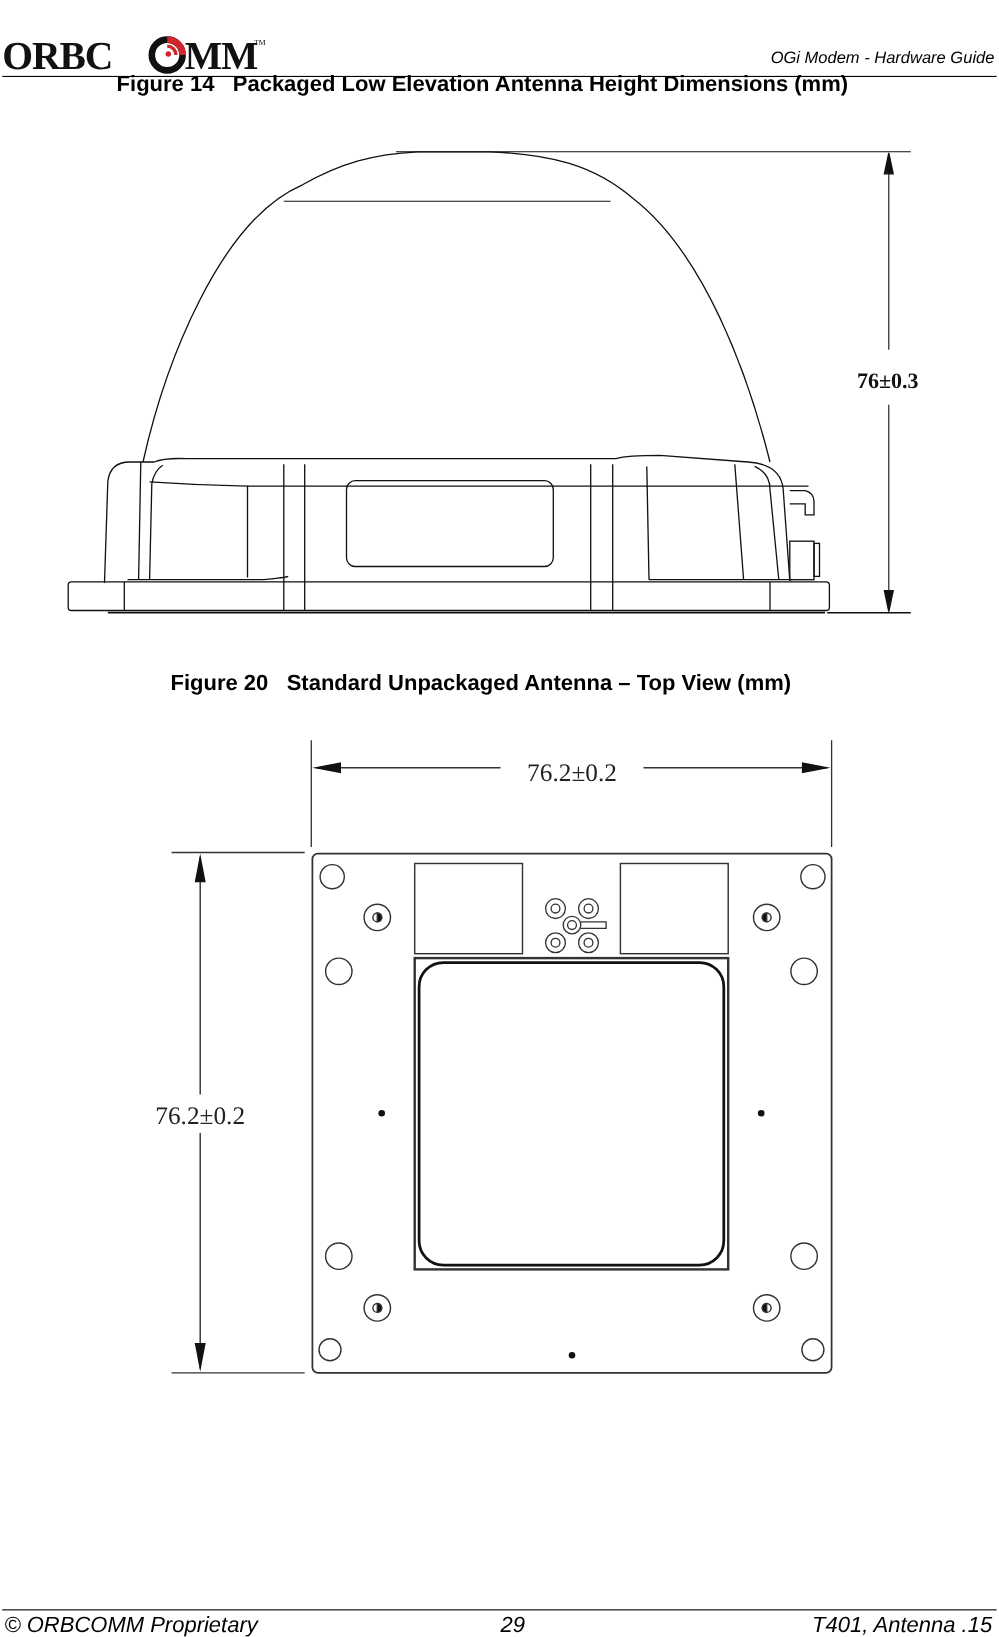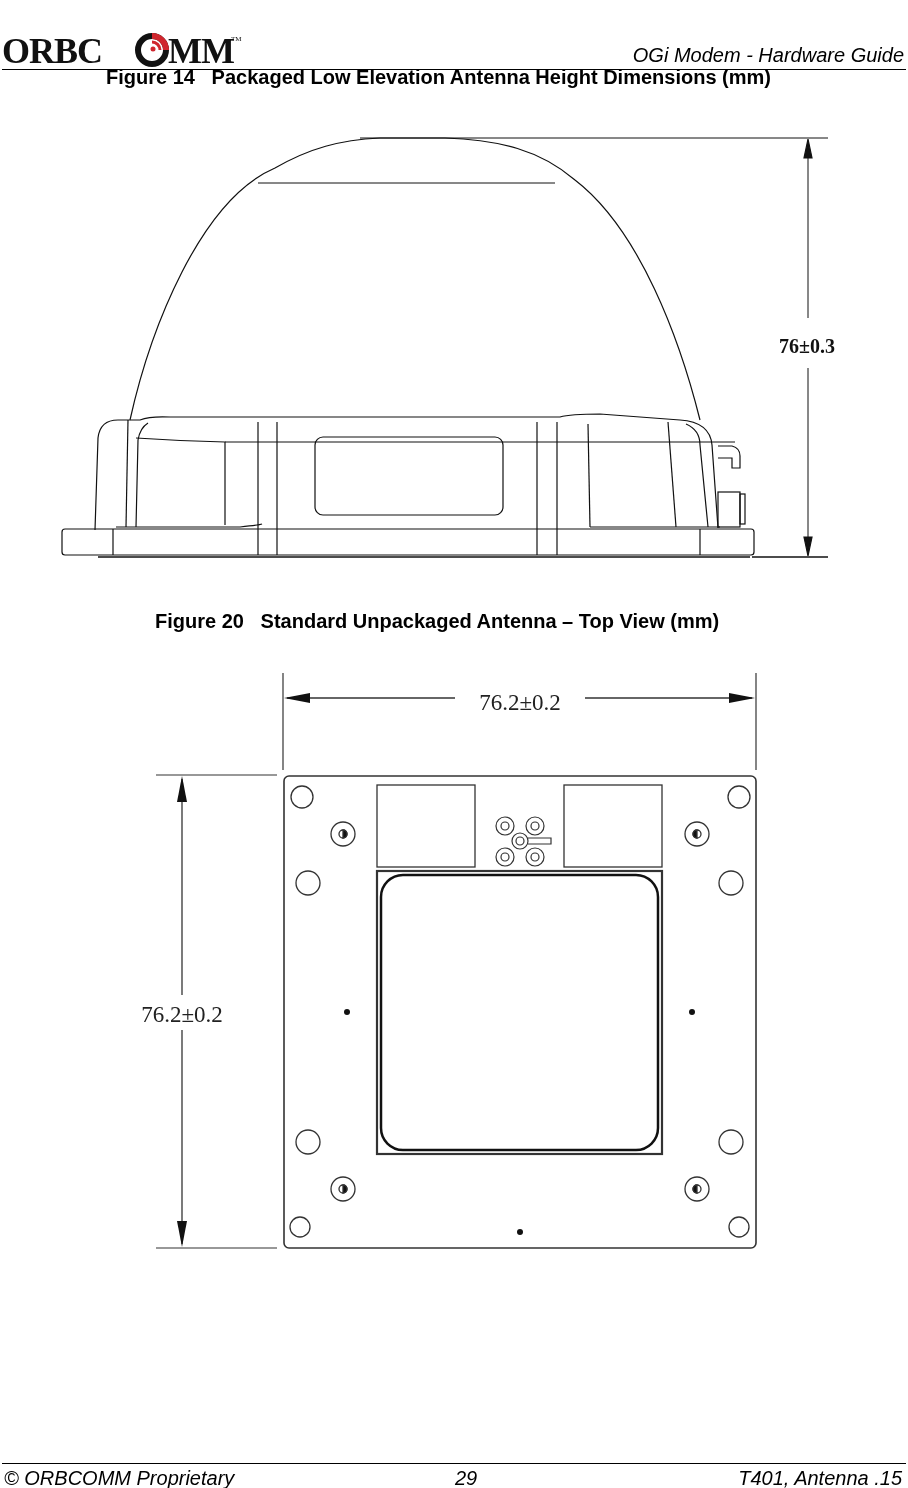--- a/index.html
+++ b/index.html
@@ -1,19 +1,19 @@
 <!DOCTYPE html>
 <html><head>
 <meta charset="utf-8">
 <style>
   html, body { margin: 0; padding: 0; background: #ffffff; }
   body { width: 908px; height: 1488px; position: relative; overflow: hidden; font-family: "Liberation Sans", sans-serif; color: #000; }
   .header { position: absolute; left: 0; top: 0; width: 908px; height: 40px; margin-top: 32px; }
   .logo { position: absolute; left: 2px; top: 0px; width: 240px; height: 36px; }
-  .doc-title { position: absolute; right: 4px; top: 12px; font-family: "Liberation Sans", sans-serif; font-style: italic; font-size: 20px; }
+  .doc-title { position: absolute; right: 4px; top: 12px; font-family: "Liberation Sans", sans-serif; font-style: italic; font-size: 15px; }
   .header-rule { position: absolute; left: 2px; top: 37px; width: 904px; height: 1px; background: #000; }
   .caption { position: absolute; font-family: Liberation Sans, sans-serif; font-weight: bold; font-size: 20px; white-space: pre; }
   .cap14 { left: 106px; top: 66px; }
   .cap15 { left: 155px; top: 610px; }
   .fig { position: absolute; left: 0; width: 908px; }
   .fig14 { top: 100px; height: 480px; }
   .fig15 { top: 650px; height: 620px; }
   .footer-rule { position: absolute; left: 2px; top: 1463px; width: 904px; height: 1px; background: #000; }
   .footer { position: absolute; top: 1467px; font-family: "Liberation Sans", sans-serif; font-style: italic; font-size: 20px; text-align: right; }
   .f-left { left: 4px; }

